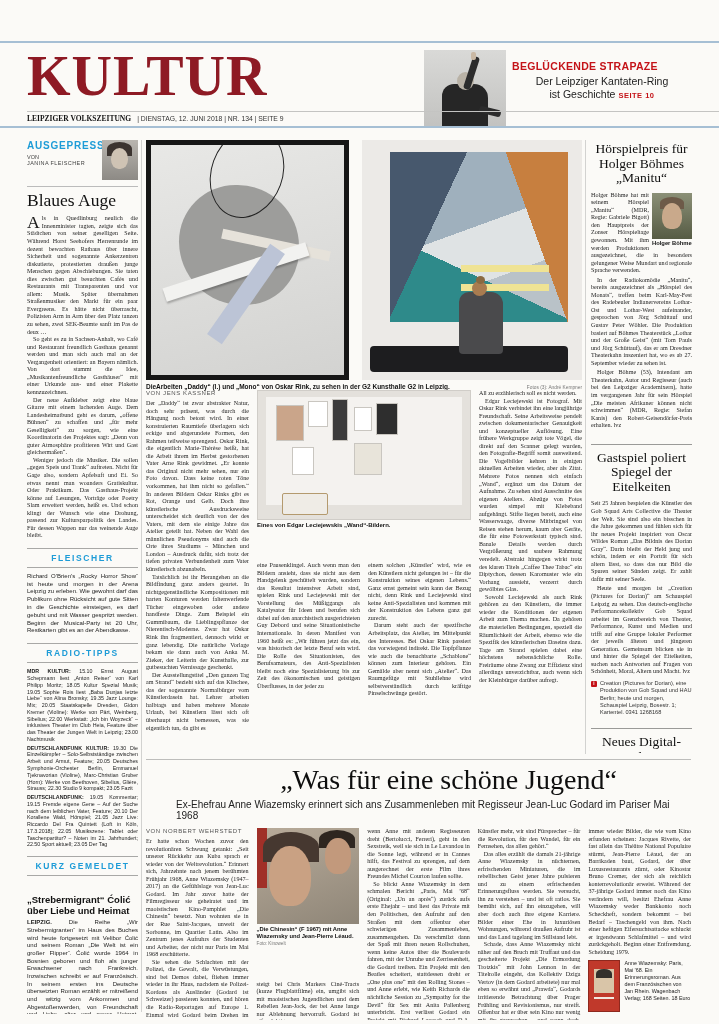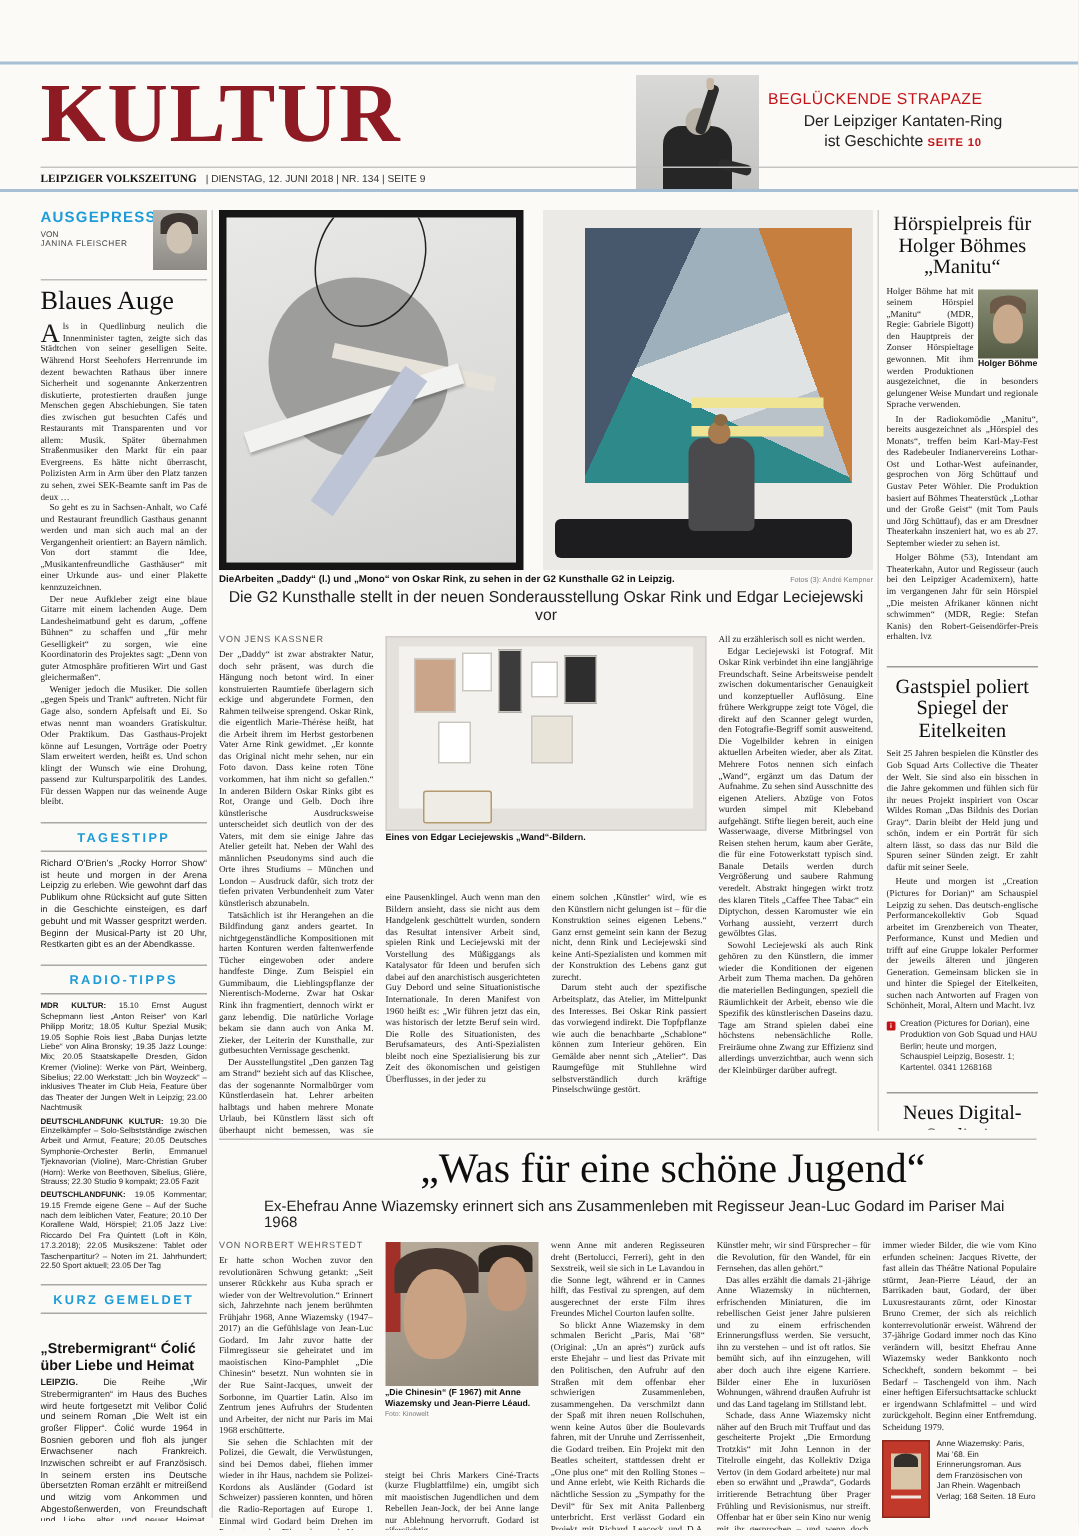--- a/index.html
+++ b/index.html
@@ -10,21 +10,21 @@
   .topline{left:0;top:41px;width:719px;height:2px;background:#a6bfd4;}
   .masthead-title{left:27px;top:44px;font-size:56px;font-weight:bold;color:#8e1a24;
                   letter-spacing:1px;font-family:"Liberation Serif",serif;}
   .conductor{left:424px;top:50px;width:82px;height:78px;background:linear-gradient(180deg,#d9d9d7,#c2c2c0);overflow:hidden;}
   .cond-body{position:absolute;left:18px;top:34px;width:46px;height:50px;background:#262626;border-radius:12px 14px 0 0;}
   .cond-head{position:absolute;left:33px;top:22px;width:17px;height:18px;background:#b9b2a6;border-radius:50%;}
   .cond-arm{position:absolute;left:44px;top:6px;width:7px;height:34px;background:#2c2c2c;transform:rotate(18deg);border-radius:3px;}
   .cond-hand{position:absolute;left:47px;top:2px;width:5px;height:8px;background:#c9b8a4;border-radius:2px;}
   .cond-arm2{position:absolute;left:55px;top:58px;width:22px;height:7px;background:#2c2c2c;transform:rotate(14deg);border-radius:3px;}
   .teaser{left:512px;top:60px;width:180px;font-family:"Liberation Sans",sans-serif;}
-  .teaser-kicker{font-size:10.5px;font-weight:normal;color:#c41318;letter-spacing:.3px;margin-bottom:3px;}
+  .teaser-kicker{font-size:10.5px;font-weight:bold;color:#c41318;letter-spacing:.3px;margin-bottom:3px;}
   .teaser-line{font-size:10.5px;color:#222;line-height:1.25;text-align:center;}
   .teaser-page{font-size:7.5px;font-weight:bold;color:#c41318;letter-spacing:.5px;}
   .thinrule{left:27px;top:111px;width:692px;height:1px;background:#c4c4c2;}
   .dateline{left:27px;top:114px;width:600px;font-size:6.8px;color:#333;font-family:"Liberation Sans",sans-serif;}
   .paper-name{font-family:"Liberation Serif",serif;font-weight:bold;font-size:7.5px;color:#111;margin-right:6px;}
   .bluerule{left:0;top:126px;width:719px;height:2px;background:#a6bfd4;}
   
   .vrule{width:1px;background:#d2d2d0;}
   .vr1{left:141px;top:140px;height:872px;}
   .vr2{left:585px;top:140px;height:614px;}
@@ -178,21 +178,21 @@
         <div class="jan-face"></div>
       </div>
     </div>
     <h2 class="blaues-title">Blaues Auge</h2>
     <div class="body-serif blaues">
         <p>Als in Quedlinburg neulich die Innenminister tagten, zeigte sich das Städtchen von seiner geselligen Seite. Während Horst Seehofers Herrenrunde im dezent bewachten Rathaus über innere Sicherheit und sogenannte Ankerzentren diskutierte, protestierten draußen junge Menschen gegen Abschiebungen. Sie taten dies zwischen gut besuchten Cafés und Restaurants mit Transparenten und vor allem: Musik. Später übernahmen Straßenmusiker den Markt für ein paar Evergreens. Es hätte nicht überrascht, Polizisten Arm in Arm über den Platz tanzen zu sehen, zwei SEK-Beamte sanft im Pas de deux …</p>
         <p>So geht es zu in Sachsen-Anhalt, wo Café und Restaurant freundlich Gasthaus genannt werden und man sich auch mal an der Vergangenheit orientiert: an Bayern nämlich. Von dort stammt die Idee, „Musikantenfreundliche Gasthäuser“ mit einer Urkunde aus- und einer Plakette kennzuzeichnen.</p>
         <p>Der neue Aufkleber zeigt eine blaue Gitarre mit einem lachenden Auge. Dem Landesheimatbund geht es darum, „offene Bühnen“ zu schaffen und „für mehr Geselligkeit“ zu sorgen, wie eine Koordinatorin des Projektes sagt: „Denn von guter Atmosphäre profitieren Wirt und Gast gleichermaßen“.</p>
         <p>Weniger jedoch die Musiker. Die sollen „gegen Speis und Trank“ auftreten. Nicht für Gage also, sondern Apfelsaft und Ei. So etwas nennt man woanders Gratiskultur. Oder Praktikum. Das Gasthaus-Projekt könne auf Lesungen, Vorträge oder Poetry Slam erweitert werden, heißt es. Und schon klingt der Wunsch wie eine Drohung, passend zur Kultursparpolitik des Landes. Für dessen Wappen nur das weinende Auge bleibt.</p>
       </div>
-    <div class="sec-head">TAGESTIPP</div>
+    <div class="sec-head">FLEISCHER</div>
     <div class="body-sans">Richard O’Brien’s „Rocky Horror Show“ ist heute und morgen in der Arena Leipzig zu erleben. Wie gewohnt darf das Publikum ohne Rücksicht auf gute Sitten in die Geschichte einsteigen, es darf gebuht und mit Wasser gespritzt werden. Beginn der Musical-Party ist 20 Uhr, Restkarten gibt es an der Abendkasse.</div>
     <div class="sec-head">RADIO-TIPPS</div>
     <p class="radio-entry"><b>MDR KULTUR:</b> <span>15.10 Ernst August Schepmann liest „Anton Reiser“ von Karl Philipp Moritz; 18.05 Kultur Spezial Musik; 19.05 Sophie Rois liest „Baba Dunjas letzte Liebe“ von Alina Bronsky; 19.35 Jazz Lounge: Mix; 20.05 Staatskapelle Dresden, Gidon Kremer (Violine): Werke von Pärt, Weinberg, Sibelius; 22.00 Werkstatt: „Ich bin Woyzeck“ – inklusives Theater im Club Heia, Feature über das Theater der Jungen Welt in Leipzig; 23.00 Nachtmusik</span></p>
     <p class="radio-entry"><b>DEUTSCHLANDFUNK KULTUR:</b> <span>19.30 Die Einzelkämpfer – Solo-Selbstständige zwischen Arbeit und Armut, Feature; 20.05 Deutsches Symphonie-Orchester Berlin, Emmanuel Tjeknavorian (Violine), Marc-Christian Gruber (Horn): Werke von Beethoven, Sibelius, Glière, Strauss; 22.30 Studio 9 kompakt; 23.05 Fazit</span></p>
     <p class="radio-entry"><b>DEUTSCHLANDFUNK:</b> <span>19.05 Kommentar; 19.15 Fremde eigene Gene – Auf der Suche nach dem leiblichen Vater, Feature; 20.10 Der Korallene Wald, Hörspiel; 21.05 Jazz Live: Riccardo Del Fra Quintett (Loft in Köln, 17.3.2018); 22.05 Musikszene: Tablet oder Taschenpartitur? – Noten im 21. Jahrhundert; 22.50 Sport aktuell; 23.05 Der Tag</span></p>
     <div class="sec-head">KURZ GEMELDET</div>
     <div class="kurz-title">„Strebermigrant“ Ćolić über Liebe und Heimat</div>
     <div class="kurz-body"><b>LEIPZIG.</b> <span>Die Reihe „Wir Strebermigranten“ im Haus des Buches wird heute fortgesetzt mit Velibor Ćolić und seinem Roman „Die Welt ist ein großer Flipper“. Ćolić wurde 1964 in Bosnien geboren und floh als junger Erwachsener nach Frankreich. Inzwischen schreibt er auf Französisch. In seinem ersten ins Deutsche übersetzten Roman erzählt er mitreißend und witzig vom Ankommen und Abgestoßenwerden, von Freundschaft und Liebe, alter und neuer Heimat. Heute, 19.30 Uhr, im Literaturcafé, Gerichtsweg 28 in Leipzig.</span></div>
 
   </aside>
@@ -213,21 +213,20 @@
         <div class="mono-bench"></div>
         <div class="mono-body"></div>
         <div class="mono-head"></div>
         <div class="mono-bun"></div>
       </div>
     </div>
     <div class="main-caption-row">
       <span class="main-caption">DieArbeiten „Daddy“ (l.) und „Mono“ von Oskar Rink, zu sehen in der G2 Kunsthalle G2 in Leipzig.</span>
       <span class="photo-credit">Fotos (3): André Kempner</span>
     </div>
-    <div class="main-deck">Die G2 Kunsthalle stellt in der neuen Sonderausstellung Oskar Rink und Edgar Leciejewski vor</div>
     <div class="article-grid">
       <div class="g-col1">
         <div class="byline">VON JENS KASSNER</div>
         <div class="body-serif">
             <p>Der „Daddy“ ist zwar abstrakter Natur, doch sehr präsent, was durch die Hängung noch betont wird. In einer konstruierten Raumtiefe überlagern sich eckige und abgerundete Formen, den Rahmen teilweise sprengend. Oskar Rink, die eigentlich Marie-Thérèse heißt, hat die Arbeit ihrem im Herbst gestorbenen Vater Arne Rink gewidmet. „Er konnte das Original nicht mehr sehen, nur ein Foto davon. Dass keine roten Töne vorkommen, hat ihm nicht so gefallen.“ In anderen Bildern Oskar Rinks gibt es Rot, Orange und Gelb. Doch ihre künstlerische Ausdrucksweise unterscheidet sich deutlich von der des Vaters, mit dem sie einige Jahre das Atelier geteilt hat. Neben der Wahl des männlichen Pseudonyms sind auch die Orte ihres Studiums – München und London – Ausdruck dafür, sich trotz der tiefen privaten Verbundenheit zum Vater künstlerisch abzunabeln.</p>
             <p>Tatsächlich ist ihr Herangehen an die Bildfindung ganz anders geartet. In nichtgegenständliche Kompositionen mit harten Konturen werden faltenwerfende Tücher eingewoben oder andere handfeste Dinge. Zum Beispiel ein Gummibaum, die Lieblingspflanze der Nierentisch-Moderne. Zwar hat Oskar Rink ihn fragmentiert, dennoch wirkt er ganz lebendig. Die natürliche Vorlage bekam sie dann auch von Anka M. Zieker, der Leiterin der Kunsthalle, zur gutbesuchten Vernissage geschenkt.</p>
             <p>Der Ausstellungstitel „Den ganzen Tag am Strand“ bezieht sich auf das Klischee, das der sogenannte Normalbürger vom Künstlerdasein hat. Lehrer arbeiten halbtags und haben mehrere Monate Urlaub, bei Künstlern lässt sich oft überhaupt nicht bemessen, was sie eigentlich tun, da gibt es</p>
           </div>
       </div>
       <div class="g-img">

